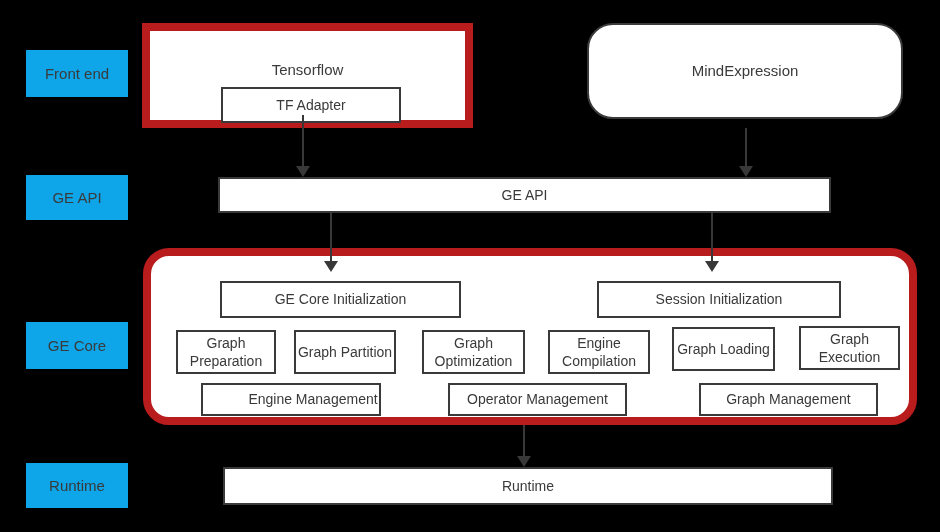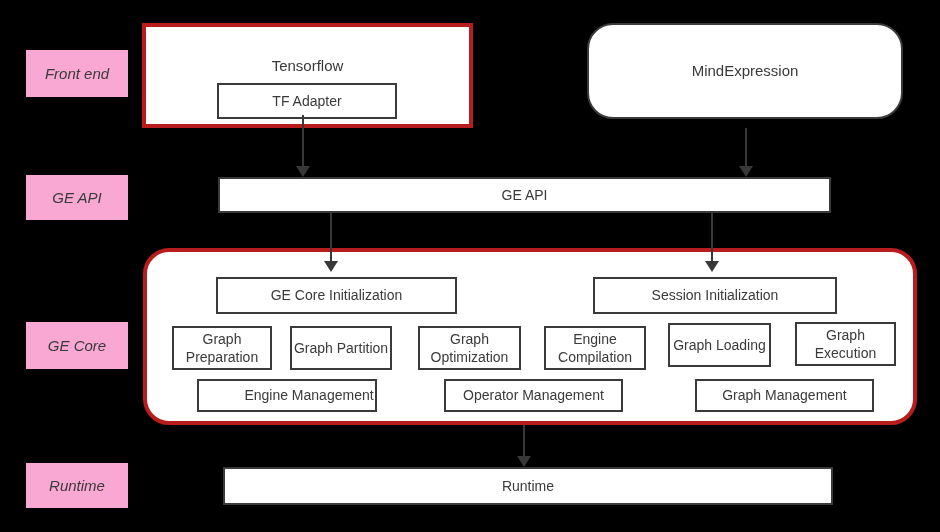--- a/index.html
+++ b/index.html
@@ -7,45 +7,44 @@
     position: relative;
     width: 940px;
     height: 532px;
     background: #000000;
     font-family: "Liberation Sans", "DejaVu Sans", sans-serif;
     color: #3a3a3a;
     overflow: hidden;
   }
   .side-label {
     position: absolute;
-    background: #f9a8d4;
+    background: #0ea5e9;
     display: flex;
     align-items: center;
     justify-content: center;
     font-size: 15px;
     color: #3a3a3a;
-    font-style: italic;
   }
   .box {
     position: absolute;
     background: #ffffff;
     border: 2px solid #3a3a3a;
     box-sizing: border-box;
     display: flex;
     align-items: center;
     justify-content: center;
     text-align: center;
     font-size: 14px;
     line-height: 1.3;
     color: #3a3a3a;
   }
   .container-box {
     position: absolute;
     background: #ffffff;
-    border: 4px solid #b91c1c;
+    border: 8px solid #b91c1c;
     box-sizing: border-box;
   }
   .tf-title {
     position: absolute;
     top: 30px;
     left: 0;
     right: 0;
     text-align: center;
     font-size: 15px;
     color: #3a3a3a;

